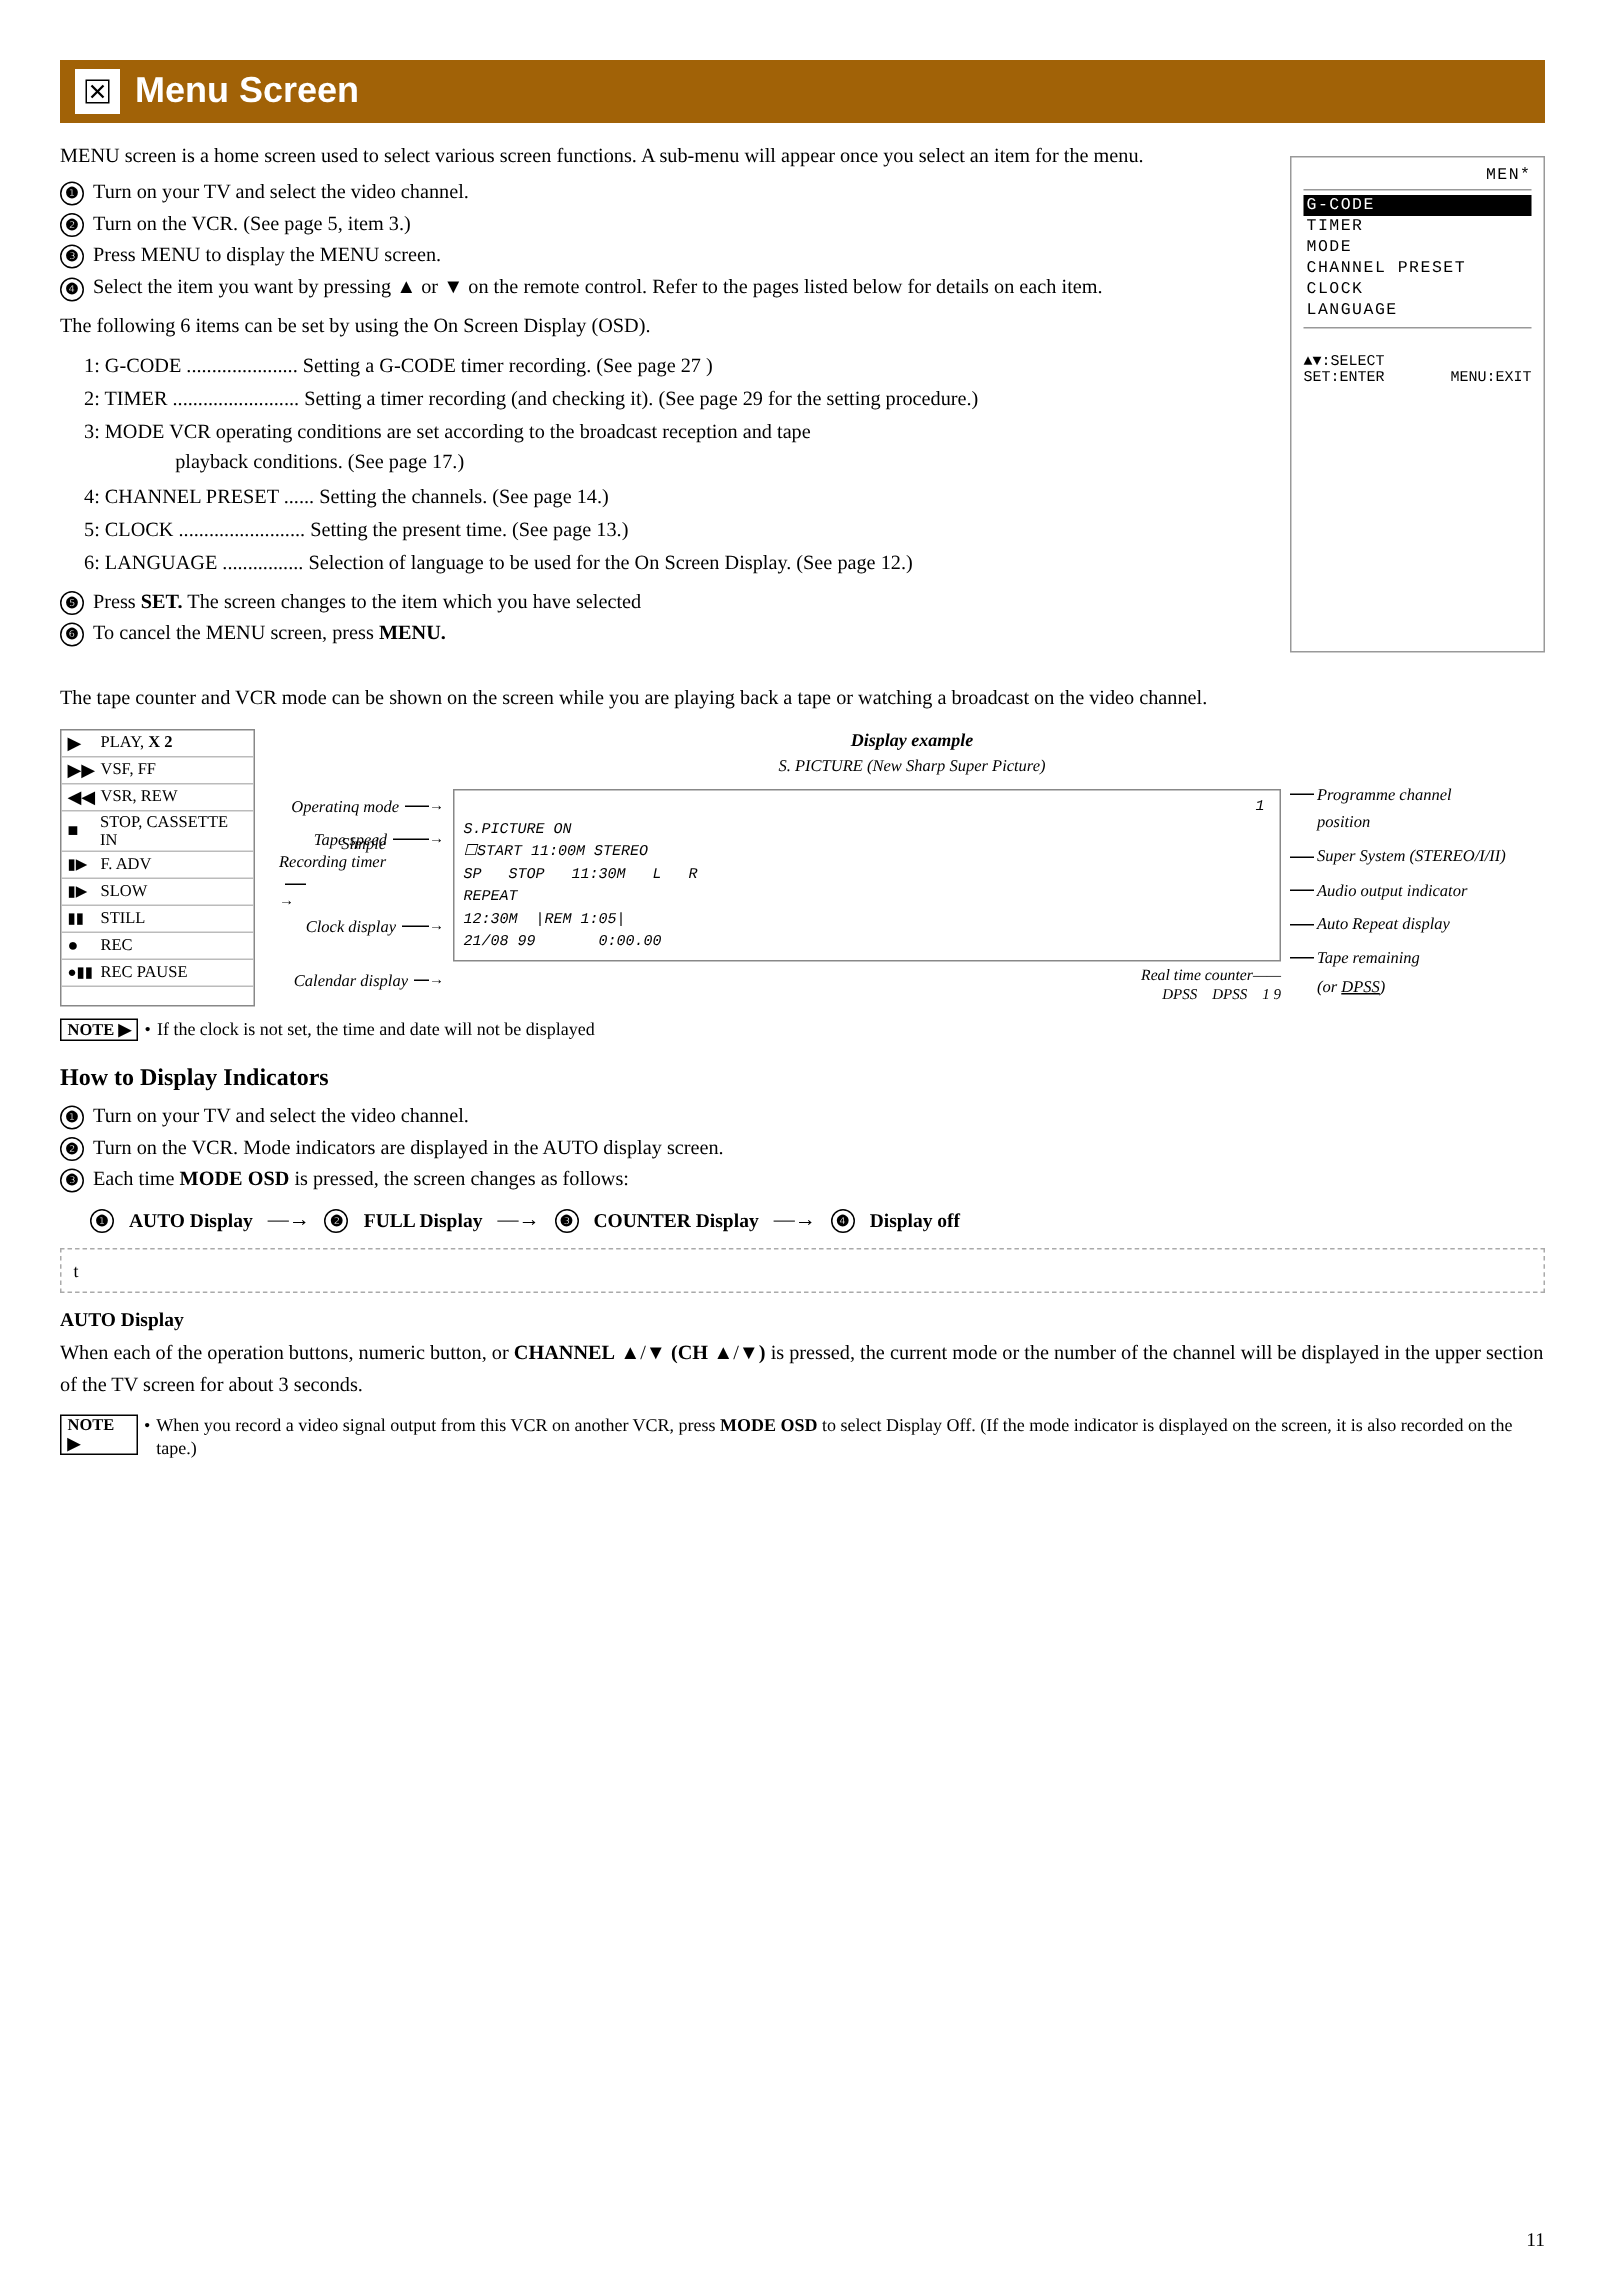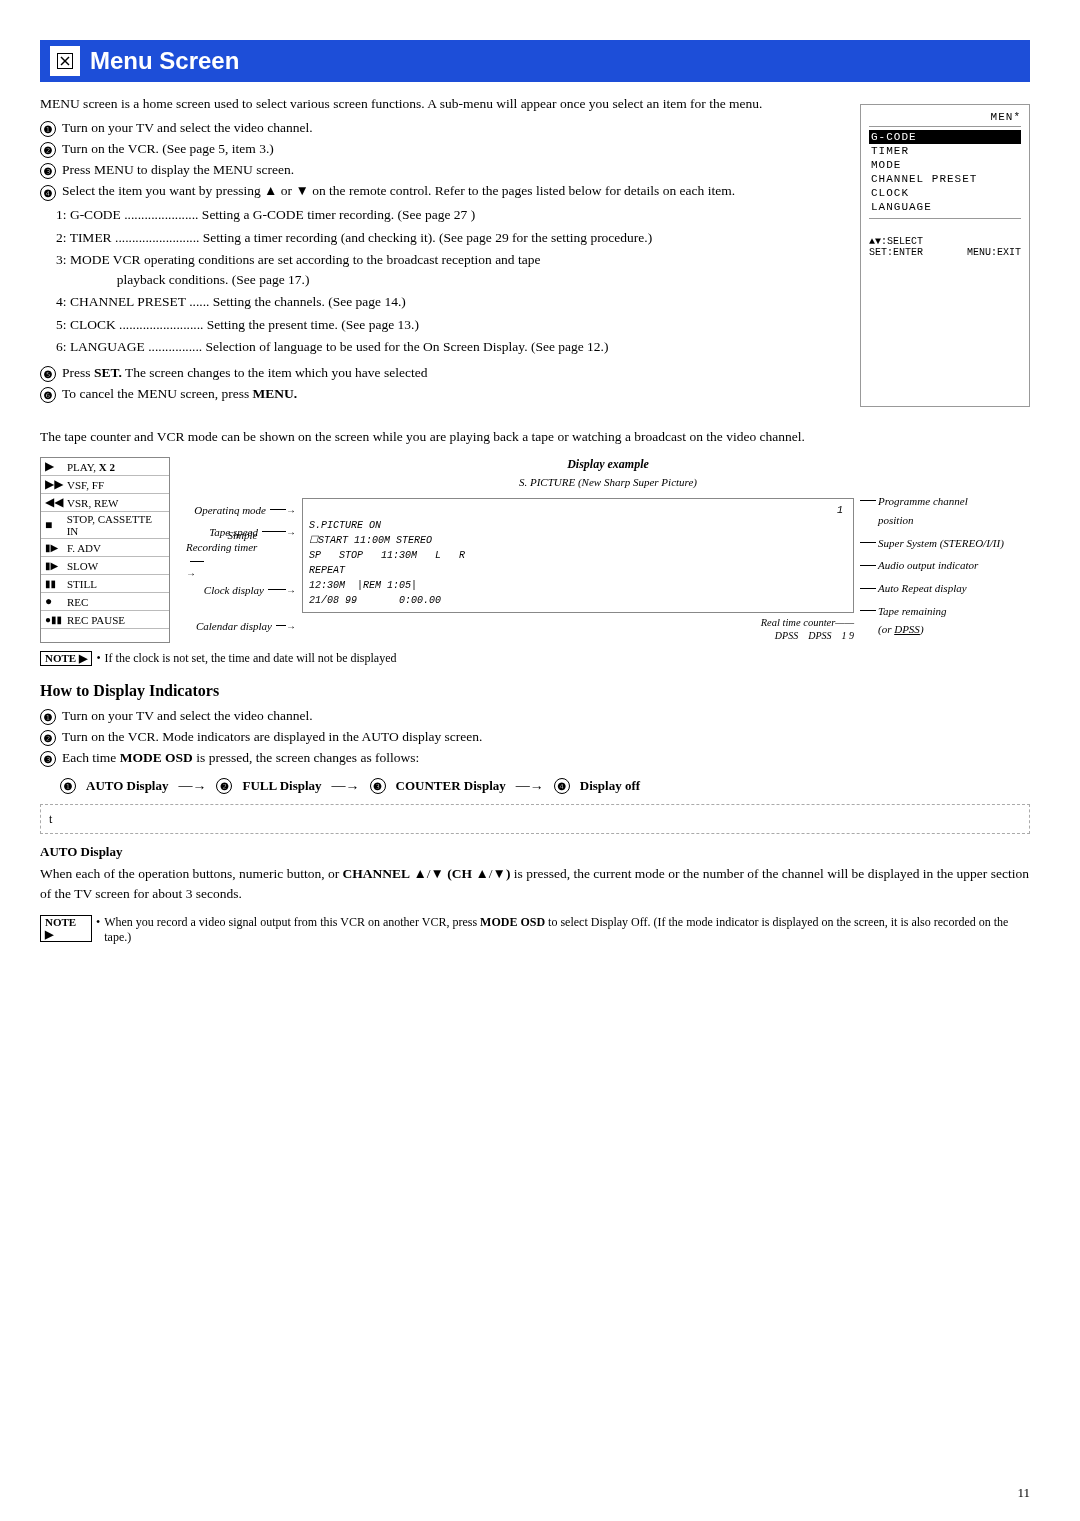--- a/index.html
+++ b/index.html
@@ -10,21 +10,21 @@
       font-family: 'Times New Roman', Times, serif;
       font-size: 13.5px;
       color: #000;
       padding: 30px 50px 30px 40px;
     }
 
     
     .section-header {
       display: flex;
       align-items: center;
-      background: #1d4ed8;
+      background: #a16207;
       color: #fff;
       padding: 6px 10px;
       margin-bottom: 12px;
       margin-top: 10px;
     }
     .section-header .icon-box {
       width: 30px;
       height: 30px;
       background: #fff;
       display: flex; align-items: center; justify-content: center;
@@ -223,20 +223,21 @@
       </div>
       <div class="numbered-item">
         <span class="circle-num">❸</span>
         <span>Press MENU to display the MENU screen.</span>
       </div>
       <div class="numbered-item" style="align-items:flex-start;">
         <span class="circle-num" style="margin-top:2px;">❹</span>
         <span>Select the item you want by pressing ▲ or ▼ on the remote control. Refer to the pages listed below for details on each item.</span>
       </div>
 
+      <p style="margin-top:6px;">The following 6 items can be set by using the On Screen Display (OSD).</p>
 
       <div class="list-items">
         <p>1: G-CODE ...................... Setting a G-CODE timer recording. (See page 27 )</p>
         <p>2: TIMER ......................... Setting a timer recording (and checking it). (See page 29 for the setting procedure.)</p>
         <p style="margin-bottom:2px;">3: MODE  VCR operating conditions are set according to the broadcast reception and tape<br>&nbsp;&nbsp;&nbsp;&nbsp;&nbsp;&nbsp;&nbsp;&nbsp;&nbsp;&nbsp;&nbsp;&nbsp;&nbsp;&nbsp;&nbsp;&nbsp;&nbsp;&nbsp;playback conditions. (See page 17.)</p>
         <p>4: CHANNEL PRESET ...... Setting the channels. (See page 14.)</p>
         <p>5: CLOCK ......................... Setting the present time. (See page 13.)</p>
         <p>6: LANGUAGE ................ Selection of language to be used for the On Screen Display. (See page 12.)</p>
       </div>
 

